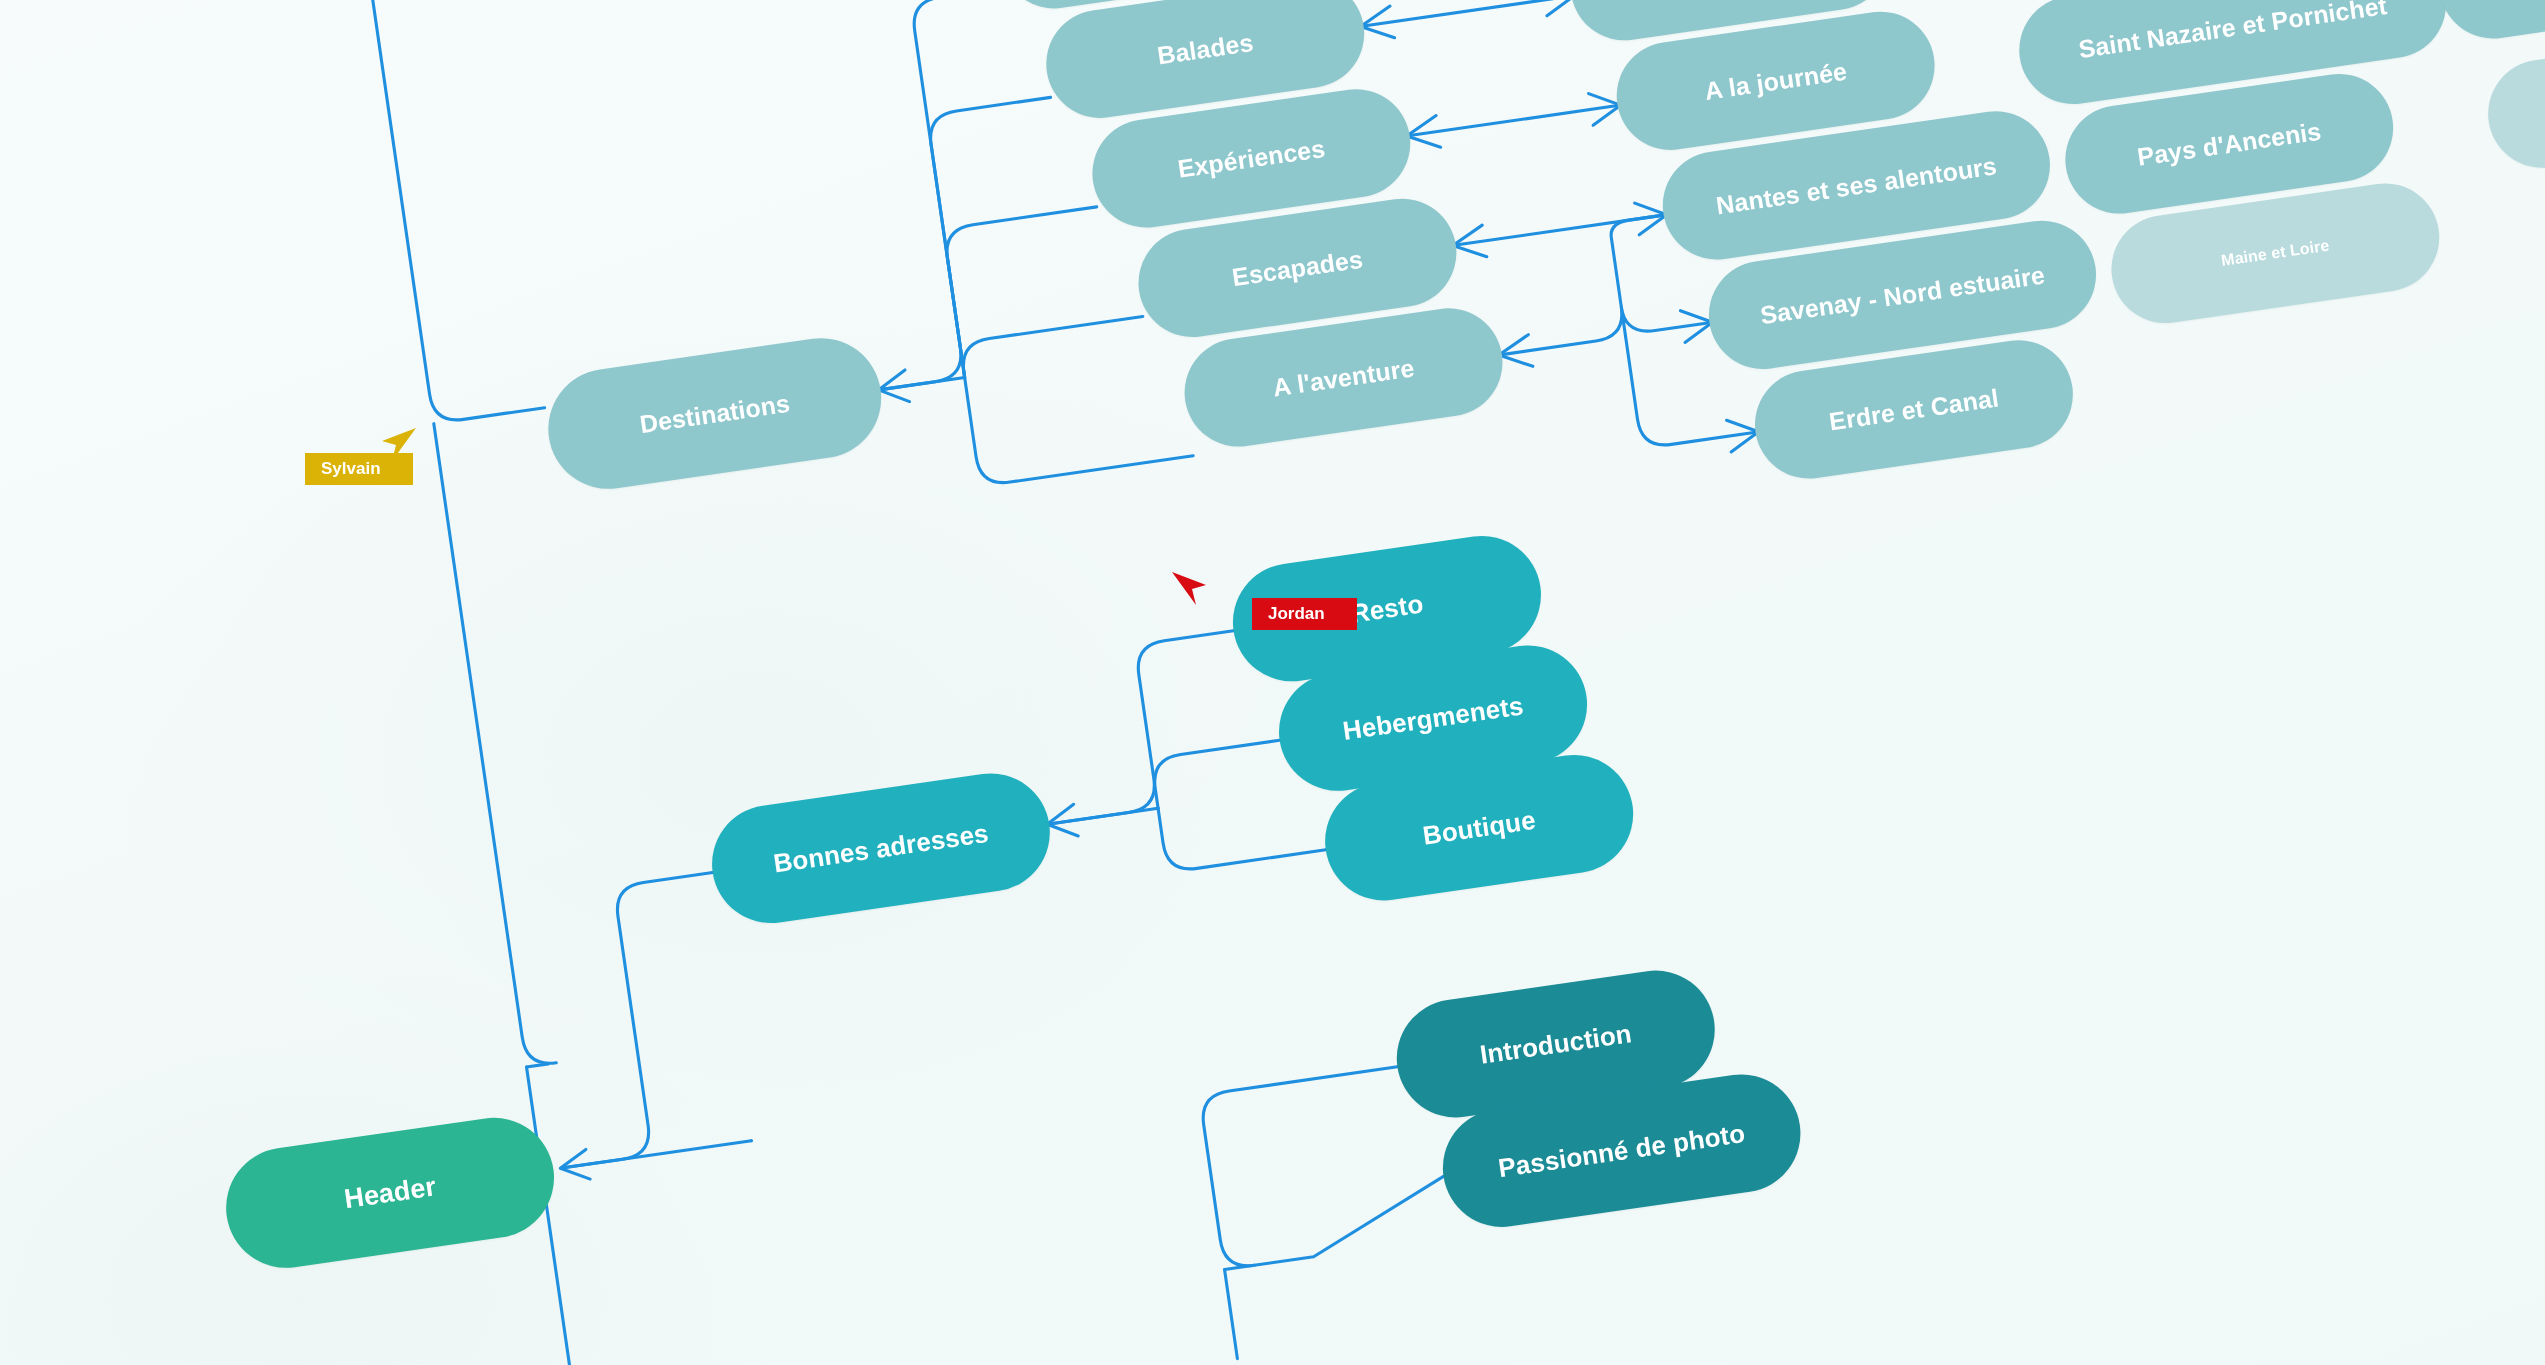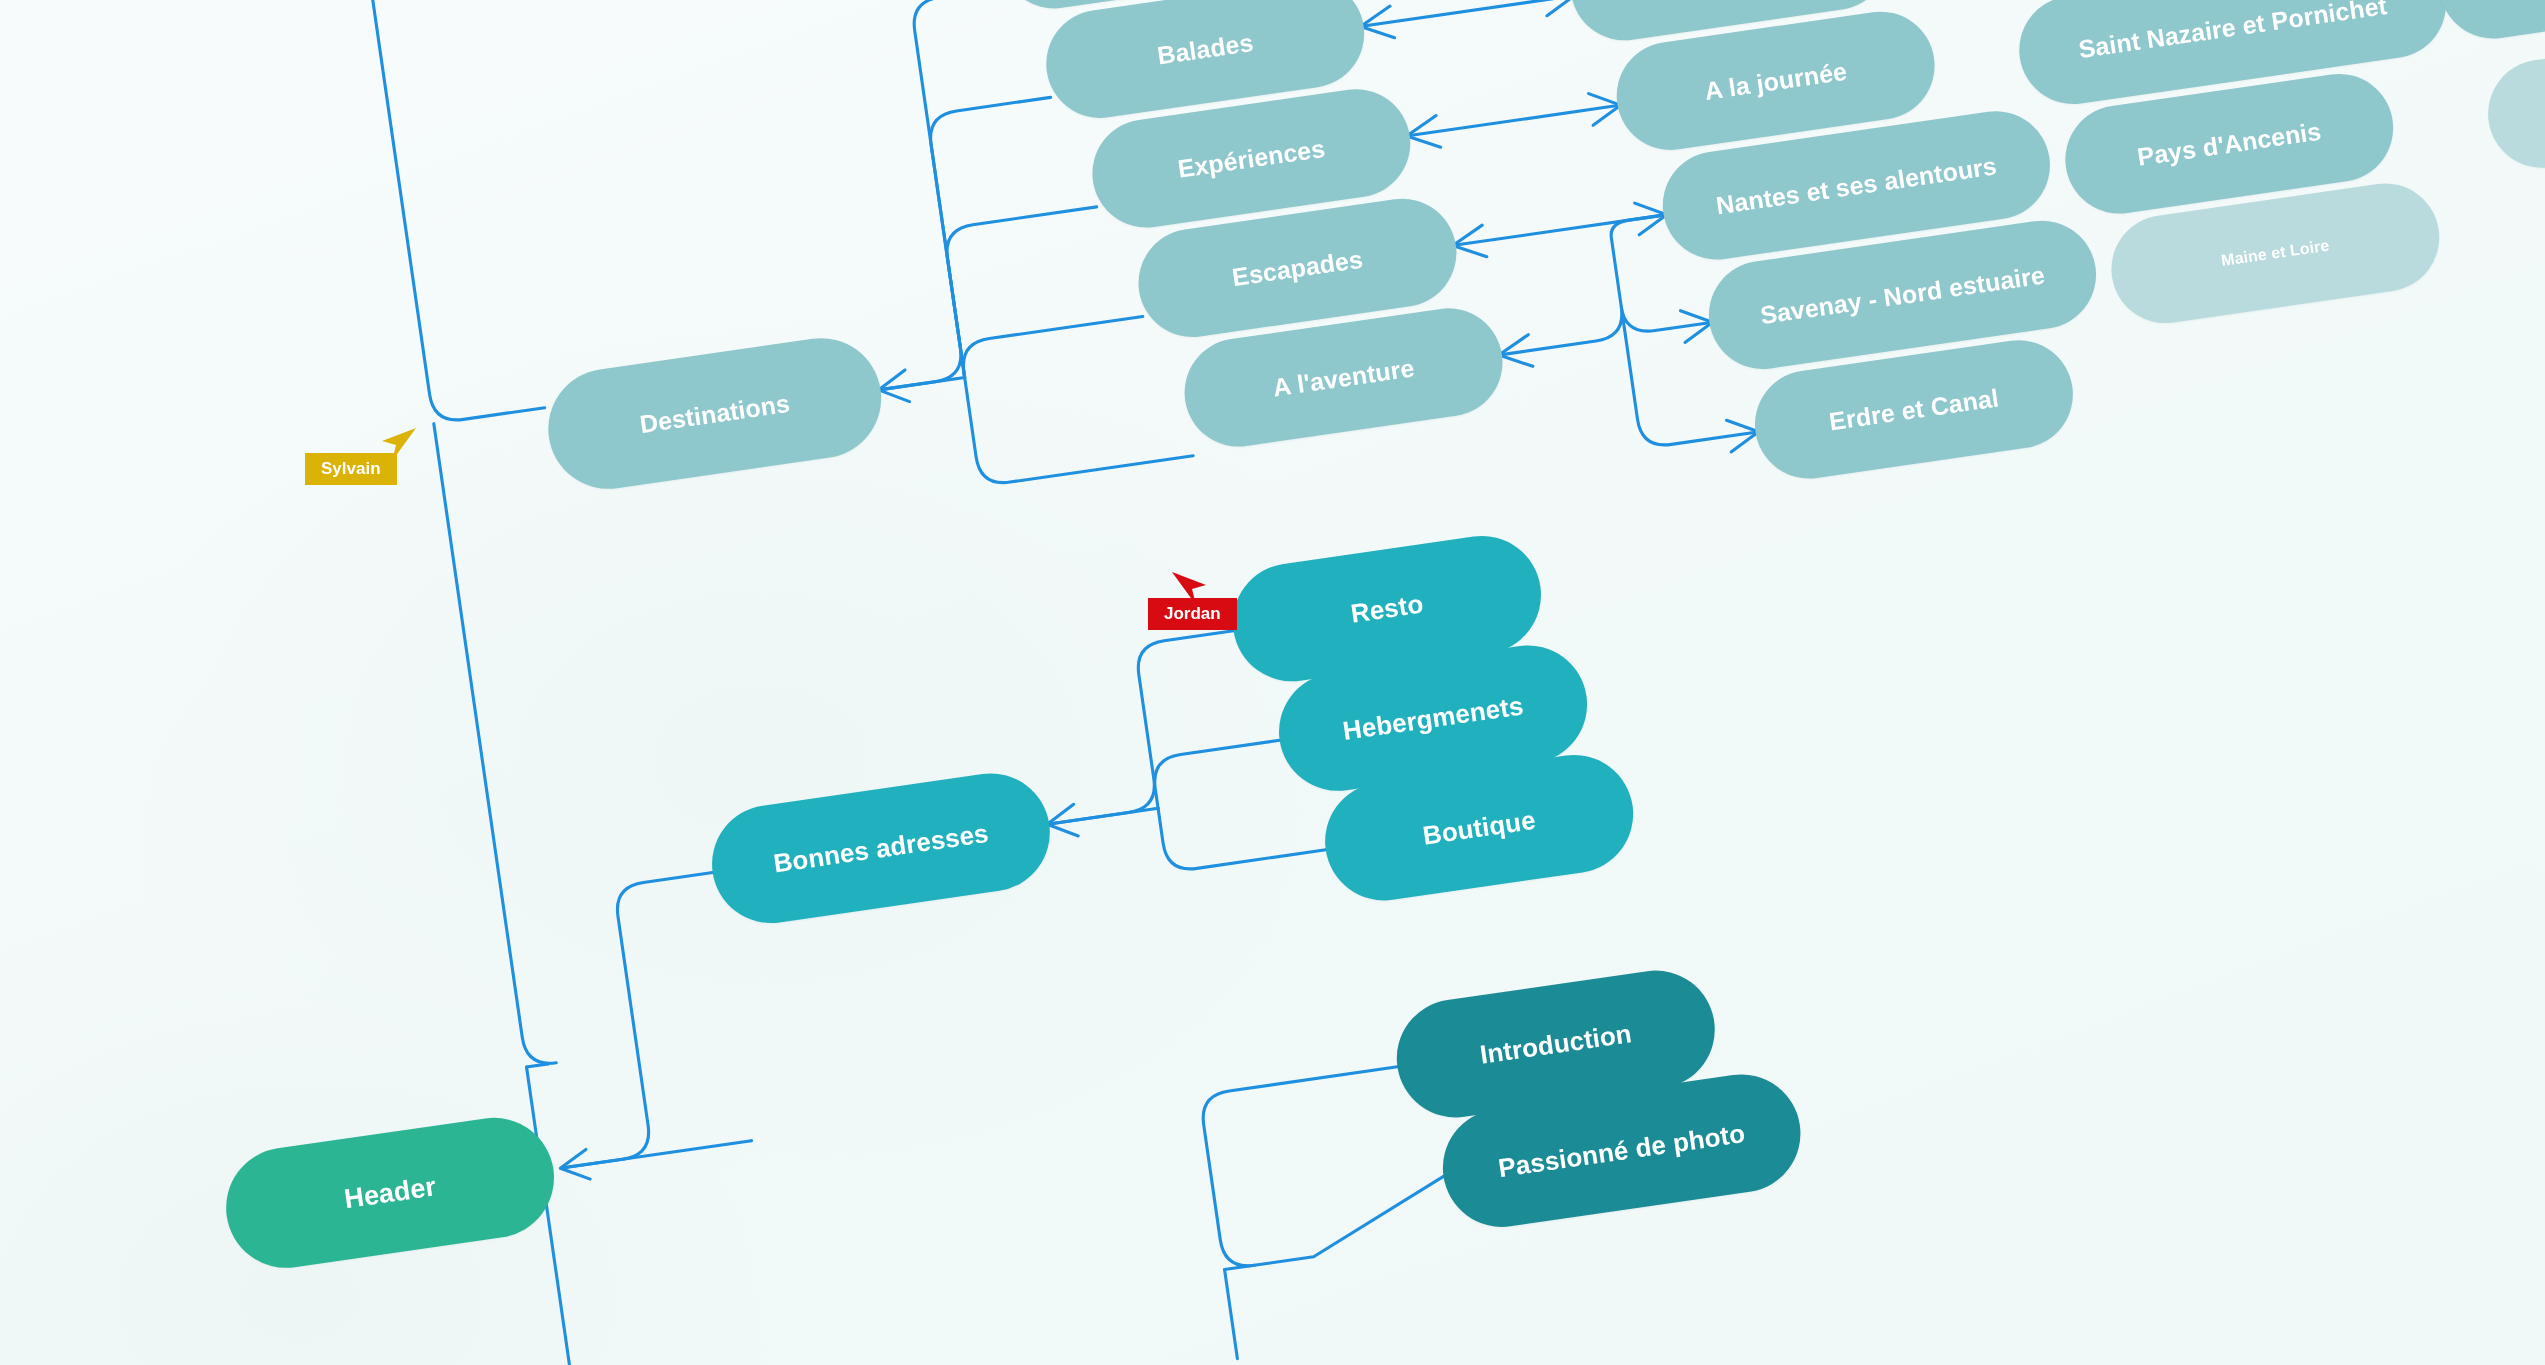--- a/index.html
+++ b/index.html
@@ -41,21 +41,21 @@
   .faded { background:#b9dbdd; }
   .teal  { background:#21b1be; font-size:26px; }
   .deep  { background:#1b8b96; font-size:26px; }
   .green { background:#2cb593; font-size:27px; }
 
   
   .cursor { position:absolute; }
   .cursor .tag {
     position:absolute;
     font-size:17px; font-weight:700; color:#fff;
-    padding:7px 16px 8px 16px;
+    padding:7px 32px 8px 16px;
     white-space:nowrap;
     line-height:1;
   }
   .cursor svg { position:absolute; left:0; top:0; display:block; }
 </style>
 </head>
 <body>
 
 <div id="stage">
 
@@ -187,17 +187,17 @@
       <div class="cursor" style="left: 0px; top: 0px;">
         <svg width="2545" height="1365">
           <path d="M 416 428 L 382 441 L 396 445 L 392 461 Z" fill="#dbb307"></path>
         </svg>
         <div class="tag" style="left: 305px; top: 453px; background: rgb(219, 179, 7);">Sylvain</div>
       </div>
       <div class="cursor" style="left: 0px; top: 0px;">
         <svg width="2545" height="1365">
           <path d="M 1172 572 L 1206 585 L 1192 589 L 1196 605 Z" fill="#d80b12"></path>
         </svg>
-        <div class="tag" style="left: 1148px; top: 598px; background: rgb(216, 11, 18);">Jordan</div>
+        <div class="tag" style="left: 1252px; top: 598px; background: rgb(216, 11, 18);">Jordan</div>
       </div>
     </div>
 
 </div>
 
 </body></html>

